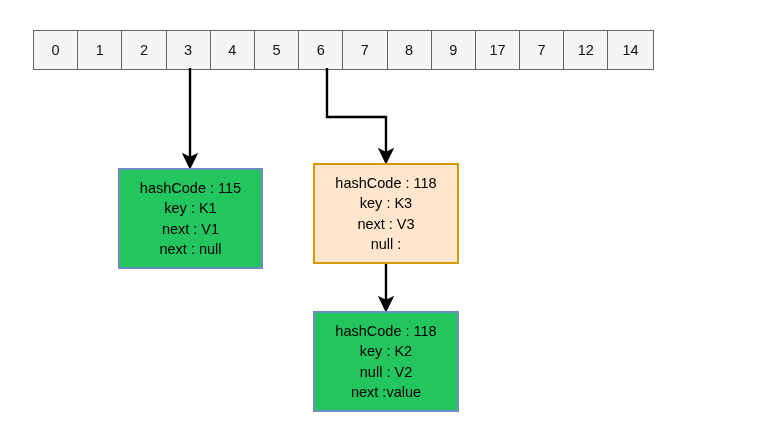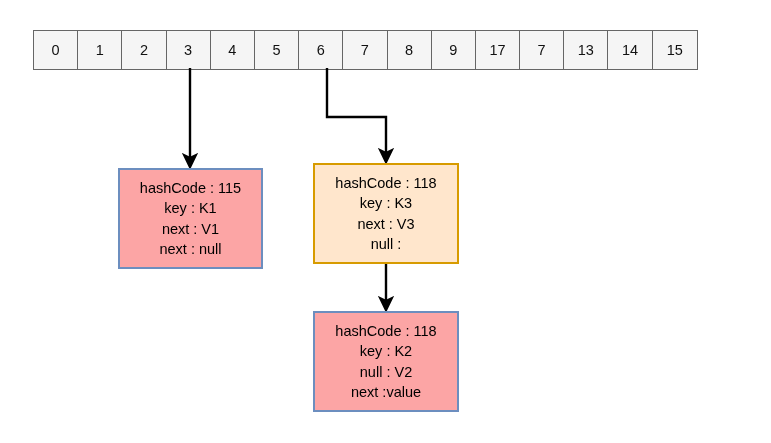--- a/index.html
+++ b/index.html
@@ -58,21 +58,21 @@
     display: flex;
     flex-direction: column;
     align-items: center;
     justify-content: center;
     font-size: 14.5px;
     line-height: 20.5px;
     text-align: center;
     white-space: pre;
   }
   .node-blue {
-    background: #fca5a5;
+    background: #22c55e;
     border: 2px solid #6c8ebf;
   }
   .node-orange {
     background: #ffe6cc;
     border: 2px solid #d79b00;
   }
 
   .node-line {
     display: block;
   }
@@ -102,23 +102,22 @@
     <div class="bucket-cell">2</div>
     <div class="bucket-cell">3</div>
     <div class="bucket-cell">4</div>
     <div class="bucket-cell">5</div>
     <div class="bucket-cell">6</div>
     <div class="bucket-cell">7</div>
     <div class="bucket-cell">8</div>
     <div class="bucket-cell">9</div>
     <div class="bucket-cell">17</div>
     <div class="bucket-cell">7</div>
-    <div class="bucket-cell">13</div>
+    <div class="bucket-cell">12</div>
     <div class="bucket-cell">14</div>
-    <div class="bucket-cell">15</div>
   </div>
 
   <svg id="connectors" viewBox="0 0 771 443">
     <defs>
       <marker id="arrowhead" markerWidth="8" markerHeight="8" refX="3.4" refY="4" orient="auto" markerUnits="strokeWidth">
         <path d="M0,0.6 L7,4 L0,7.4 L1.6,4 Z" fill="#000000"></path>
       </marker>
     </defs>
 
     <path d="M190,68 L190,161" fill="none" stroke="#000000" stroke-width="2.4" marker-end="url(#arrowhead)"></path>

